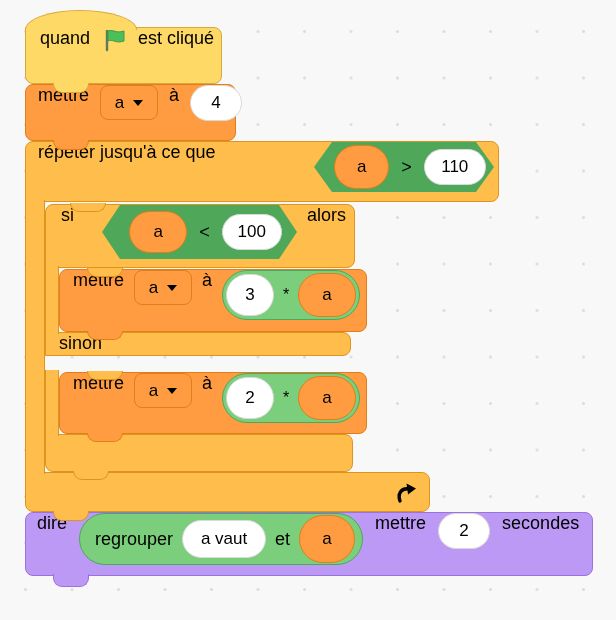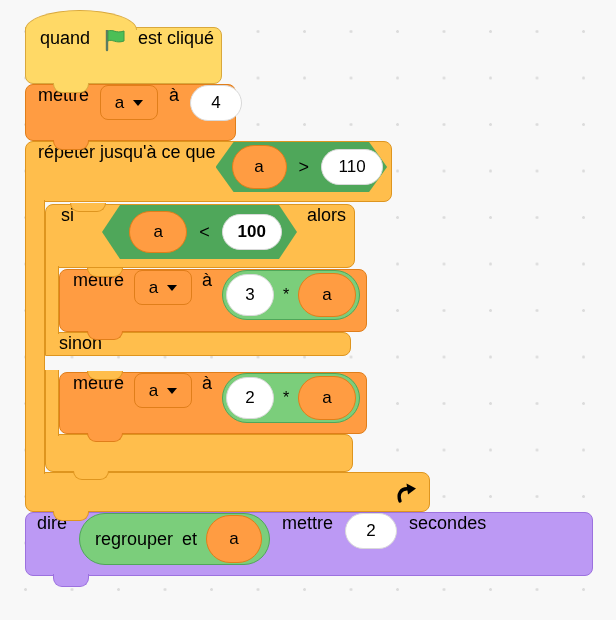--- a/index.html
+++ b/index.html
@@ -45,37 +45,37 @@
     border-radius:8px;display:flex;align-items:center;justify-content:center;gap:9px;padding:0 10px;font-size:17px;}
   .caret{width:0;height:0;border-left:5px solid transparent;border-right:5px solid transparent;
     border-top:6px solid var(--text);}
   .lbl{pointer-events:none;}
 </style>
 </head>
 <body>
 
 <div class="stage">
 
-  <div class="blk ctl" style="left:25px;top:141px;width:367px;height:61px;border-radius:8px 8px 8px 0;padding:0 4px 0 12px;">
+  <div class="blk ctl" style="left:25px;top:141px;width:474px;height:61px;border-radius:8px 8px 8px 0;padding:0 4px 0 12px;">
     <span class="lbl">répéter jusqu'à ce que</span>
     <div class="hex" style="width:172px;height:50px;margin-left:auto;gap:12px;padding:0 4px;">
       <i class="hex-bg"></i>
       <span class="vb" style="min-width:55px;">a</span>
       <span class="lbl">&gt;</span>
       <span class="wo" style="min-width:62px;">110</span>
     </div>
   </div>
 
   <div class="blk ctl" style="left:45px;top:204px;width:310px;height:64px;border-radius:8px 8px 8px 0;padding:0 8px 0 15px;">
     <span class="lbl">si</span>
     <div class="hex" style="width:194px;height:54px;margin-left:28px;gap:12px;padding:0 4px;">
       <i class="hex-bg"></i>
       <span class="vb" style="min-width:58px;height:42px;">a</span>
       <span class="lbl">&lt;</span>
-      <span class="wo" style="min-width:60px;font-weight:bold;">100</span>
+      <span class="wo" style="min-width:60px;">100</span>
     </div>
     <span class="lbl" style="margin-left:10px;">alors</span>
   </div>
 
   <div class="blk ctl" style="left:45px;top:332px;width:306px;height:24px;border-radius:0 8px 8px 0;padding:0 0 0 13px;">
     <span class="lbl">sinon</span>
   </div>
 
   <div class="blk ctl" style="left:45px;top:434px;width:308px;height:38px;border-radius:0 8px 8px 8px;"></div>
 
@@ -135,20 +135,21 @@
       <span class="wo" style="height:42px;min-width:48px;">2</span>
       <span class="lbl" style="width:24px;text-align:center;font-size:16px;">*</span>
       <span class="vb" style="min-width:58px;">a</span>
     </div>
   </div>
 
   <div class="blk looks" style="left:25px;top:512px;width:568px;height:64px;padding:0 6px 0 11px;gap:12px;">
     <span class="lbl">dire</span>
     <div class="pill" style="height:52px;padding:0 7px 0 15px;gap:9px;">
       <span class="lbl">regrouper</span>
+      <span class="wo" style="height:38px;min-width:84px;">a vaut</span>
       <span class="lbl">et</span>
       <span class="vb" style="min-width:56px;height:48px;">a</span>
     </div>
     <span class="lbl">mettre</span>
     <span class="wo">2</span>
     <span class="lbl">secondes</span>
   </div>
 
   <div class="bump ev" style="left:53px;top:83px;"></div>
   <div class="bump var" style="left:53px;top:140px;"></div>

